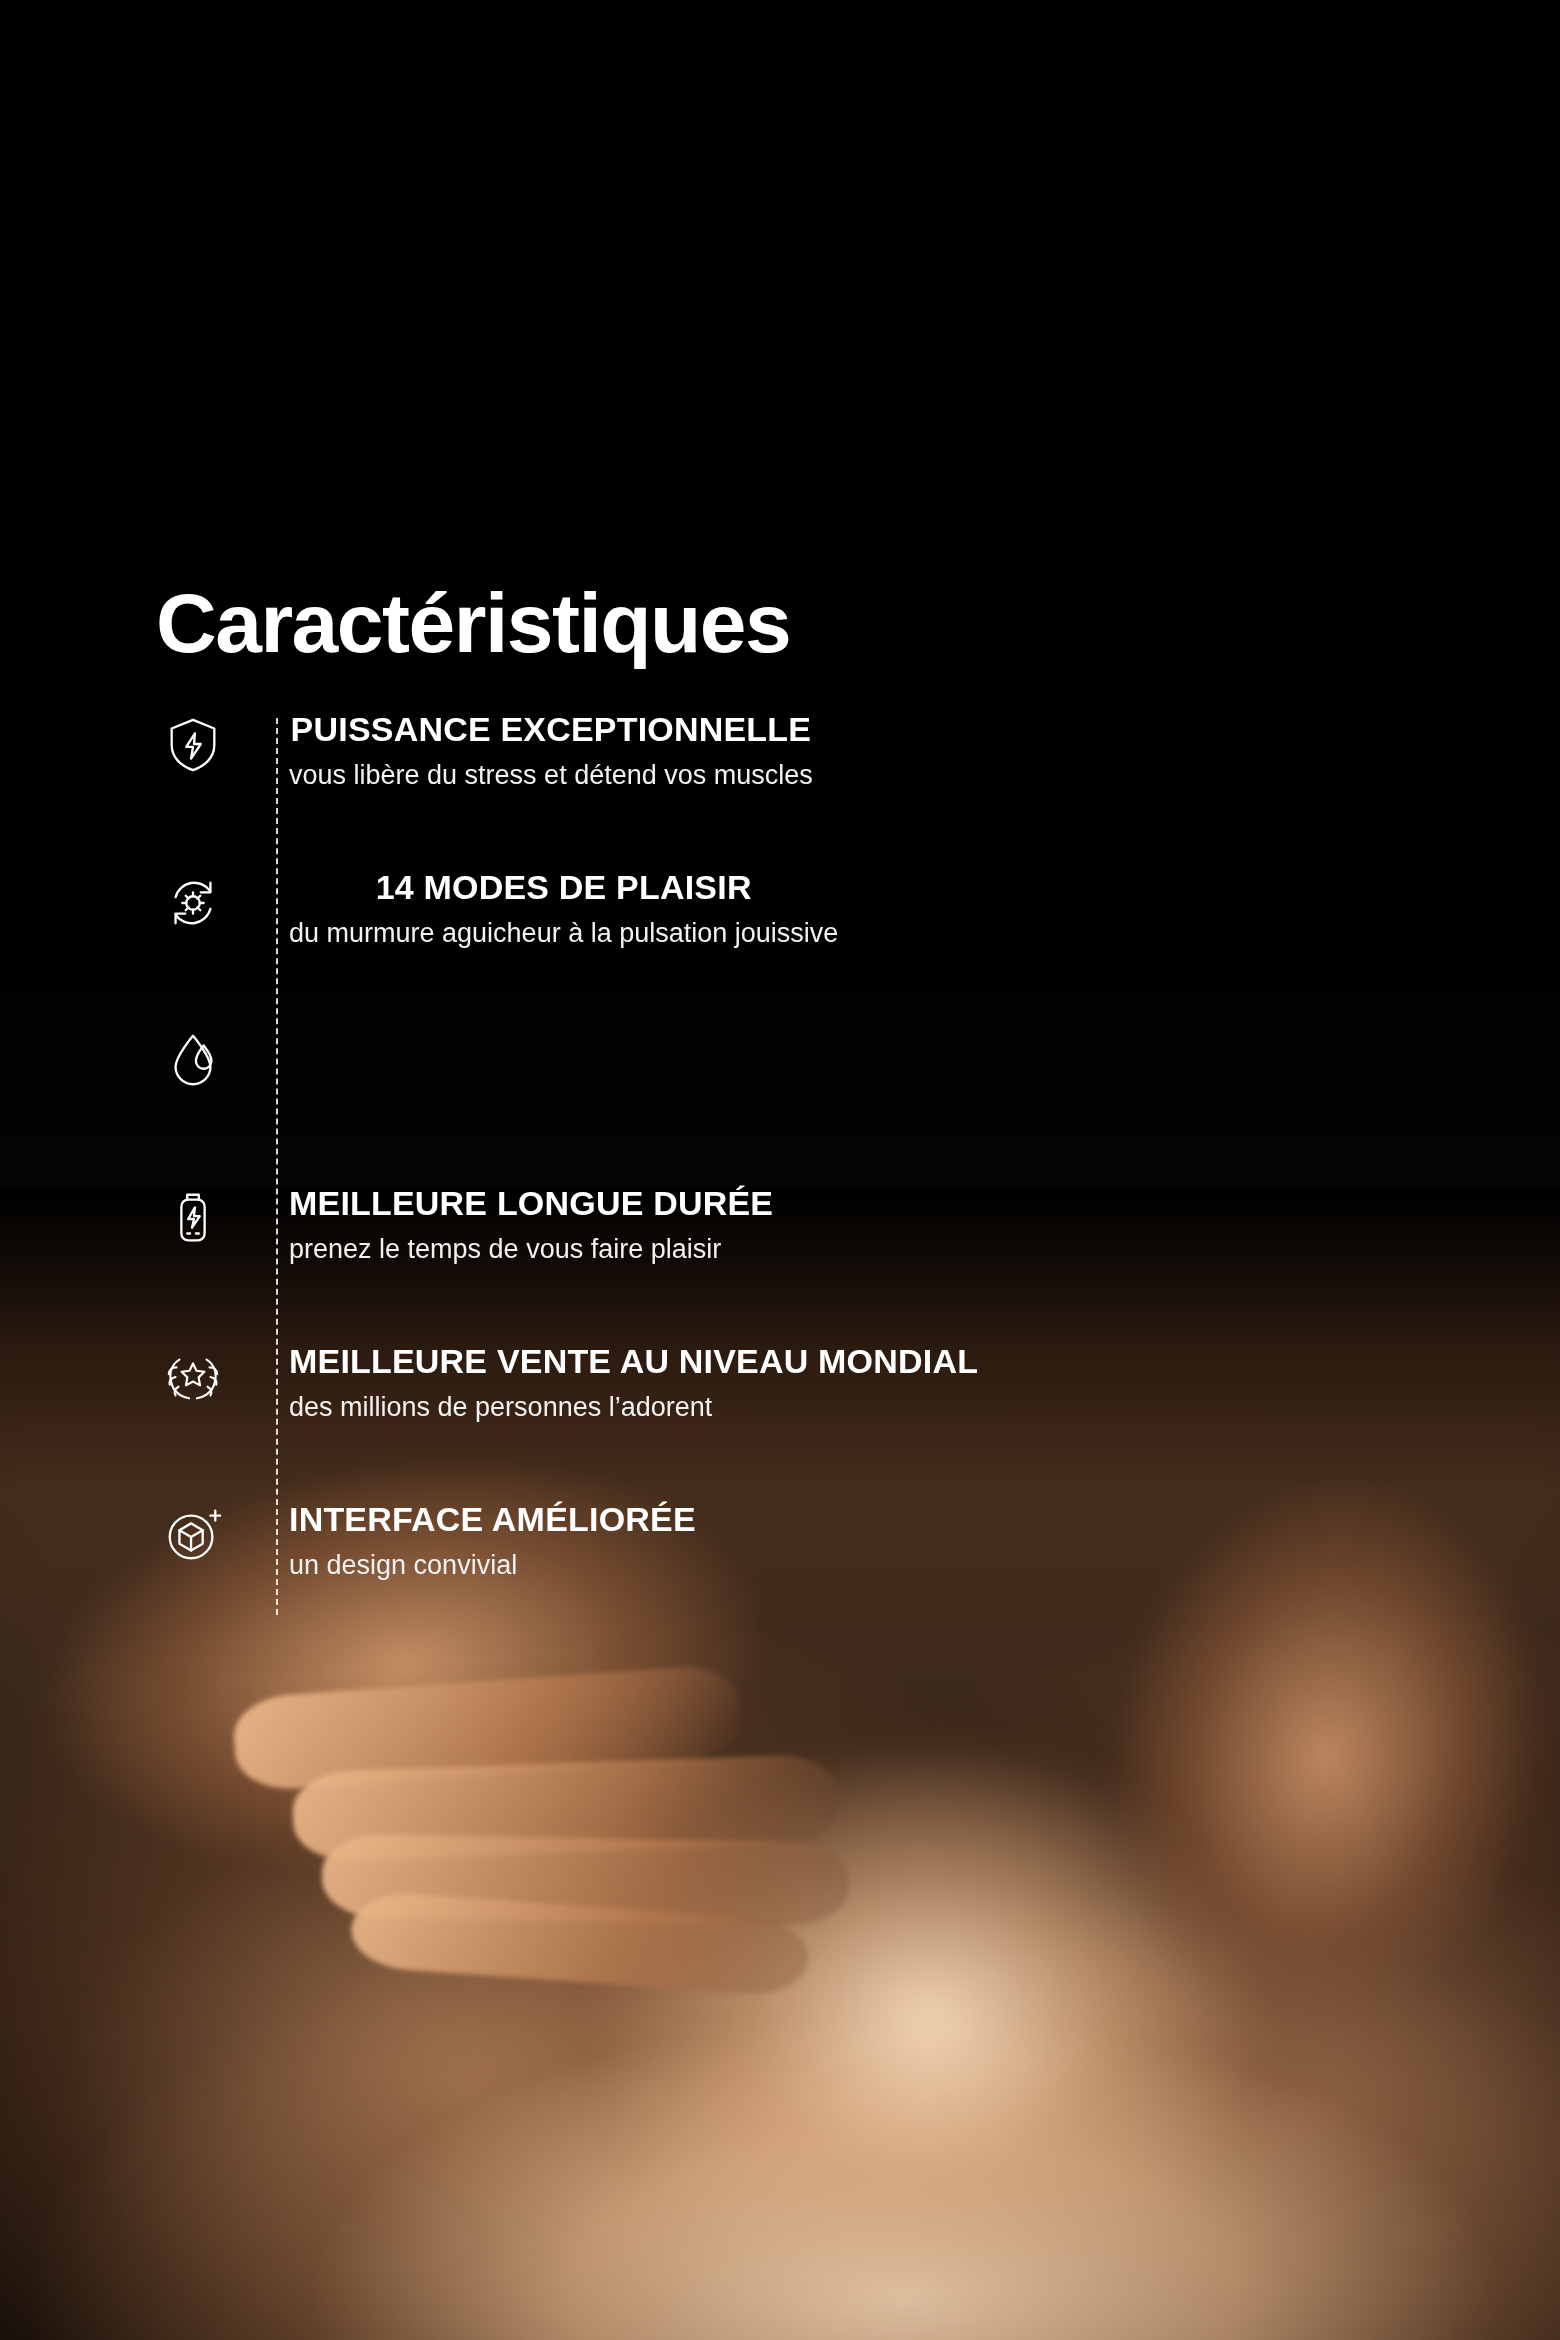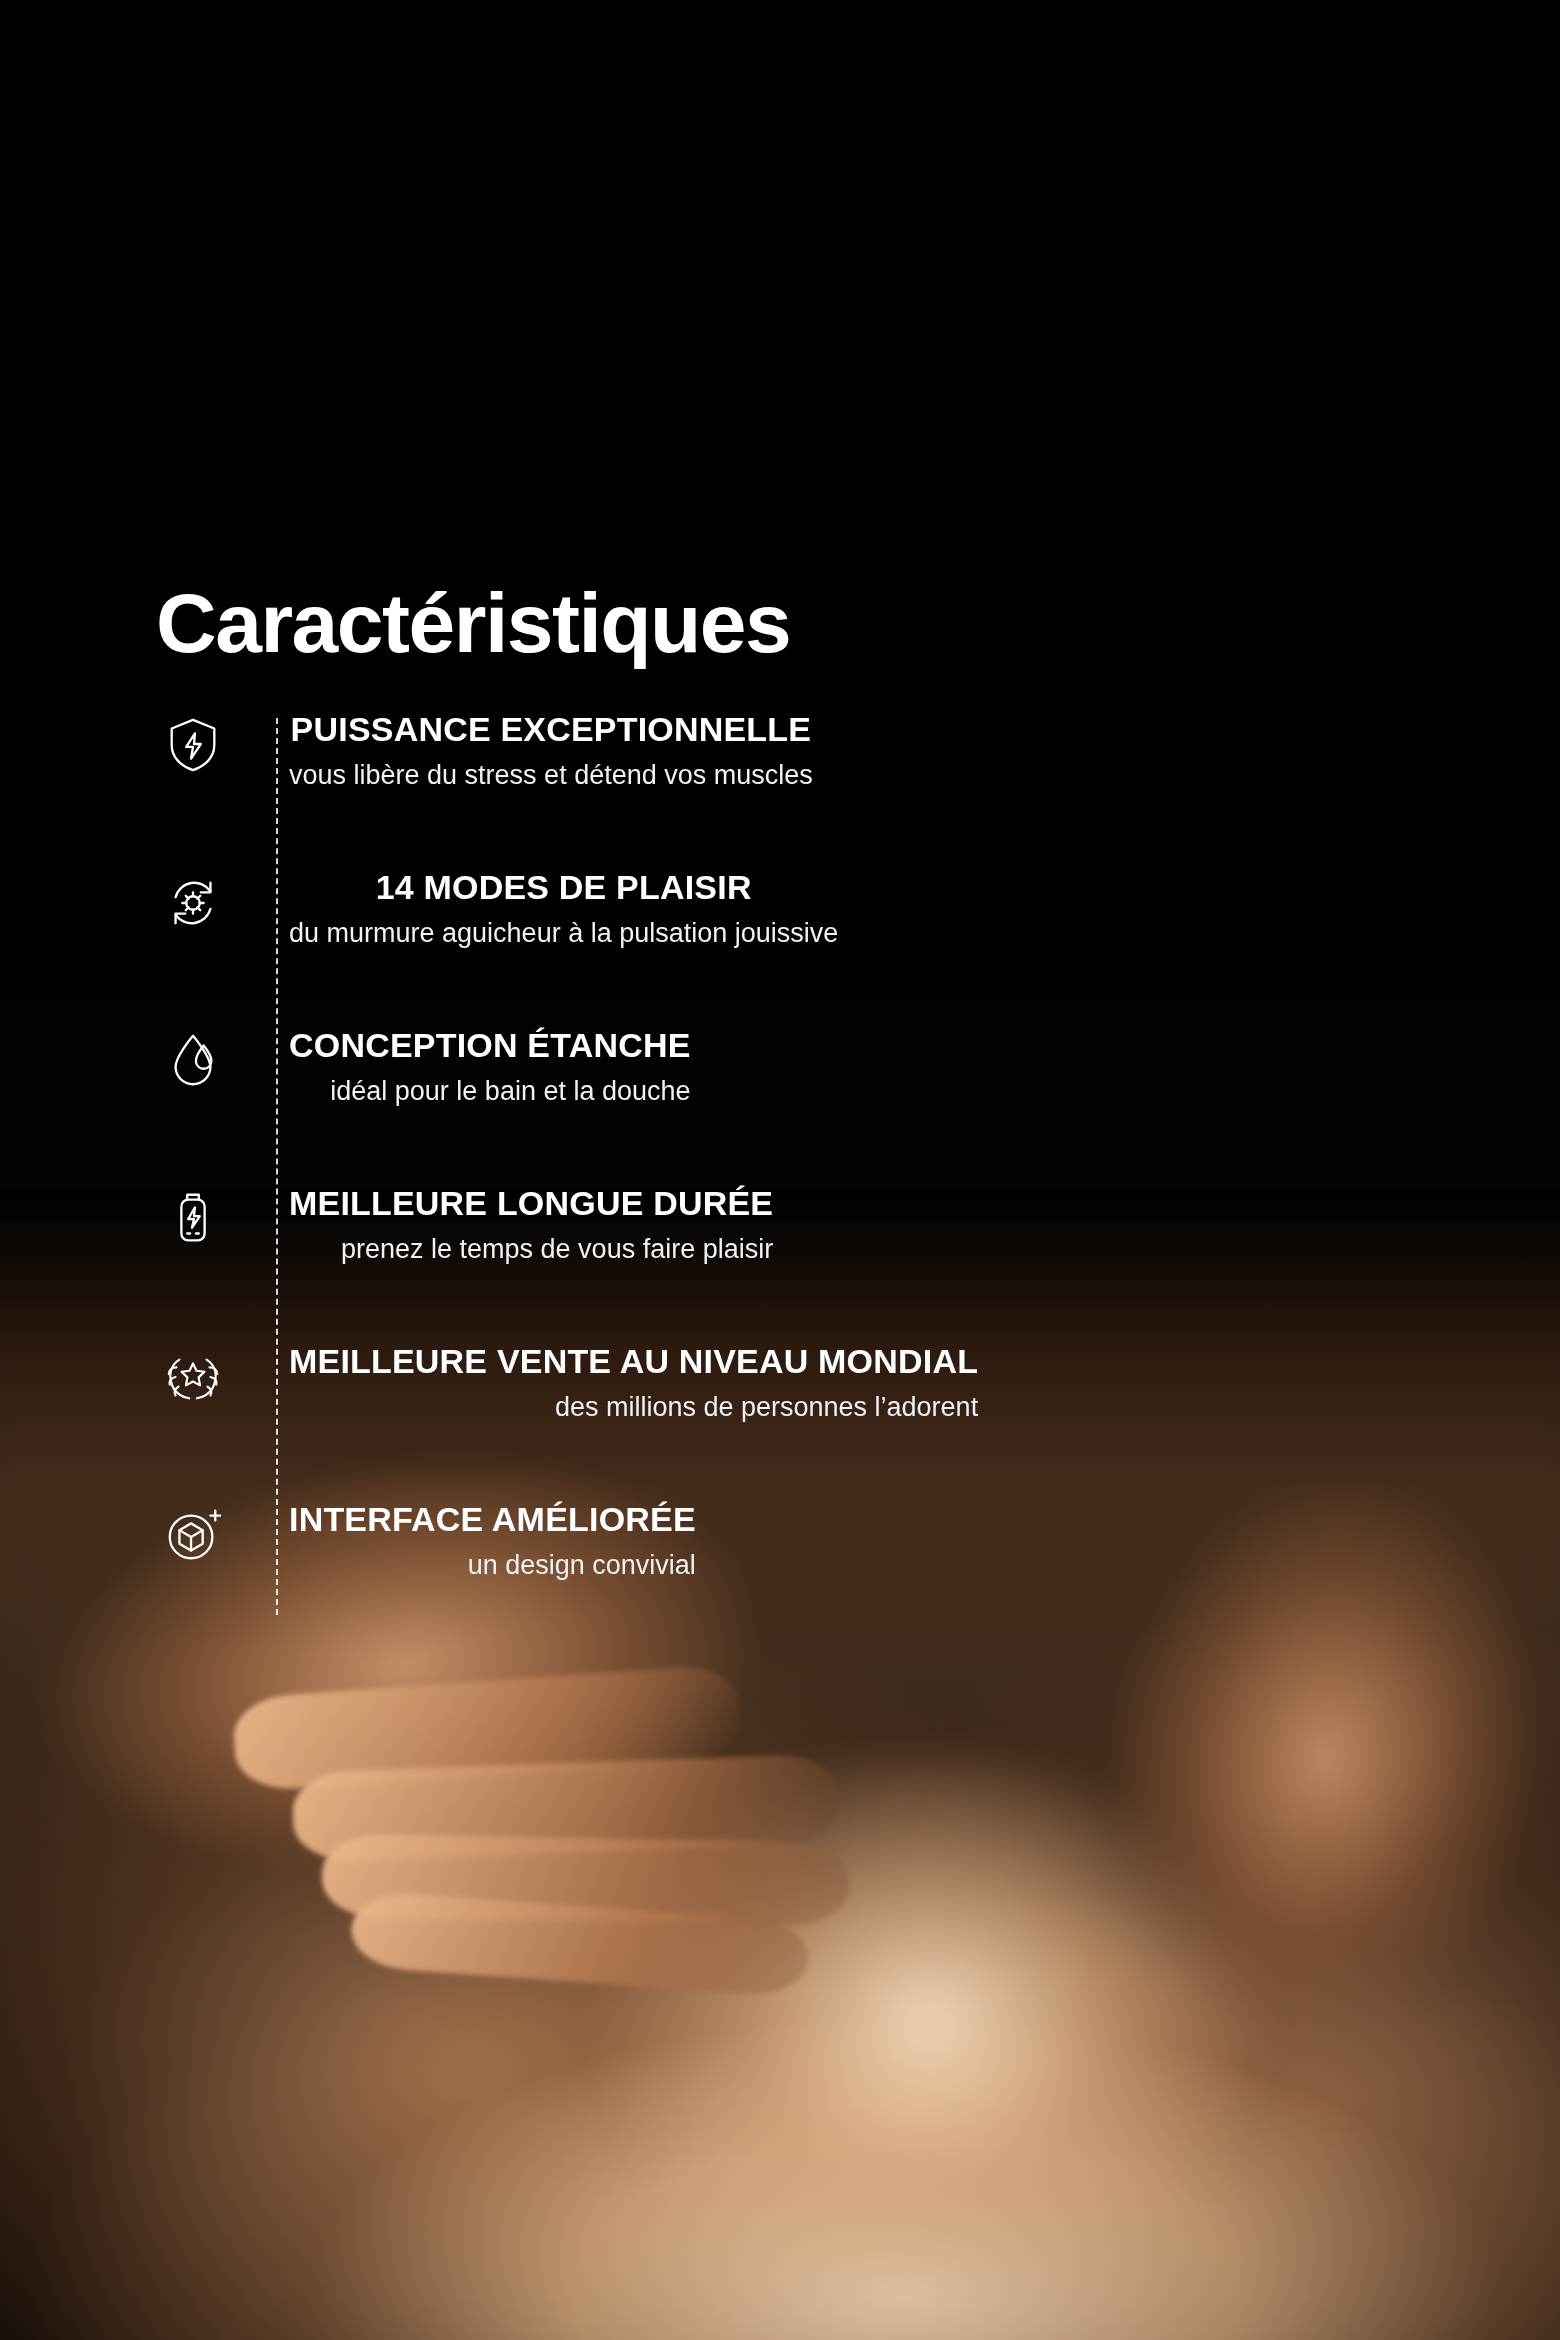--- a/index.html
+++ b/index.html
@@ -177,21 +177,20 @@
     white-space: nowrap;
     text-align: center;
   }
   .feature-sub {
     font-size: 27px;
     font-weight: 400;
     line-height: 1.2;
     margin: 0;
     color: #f2f2f2;
     white-space: nowrap;
-    text-align: right;
   }
 
   
   .divider {
     position: absolute;
     left: 276px;
     top: 718px;
     width: 0;
     height: 897px;
     border-left: 2.9px dashed rgba(255,255,255,0.85);
@@ -254,24 +253,20 @@
       </div>
     </div>
 
     <div class="feature-row">
       <div class="feature-icon">
         <svg width="62" height="62" viewBox="0 0 64 64" fill="none" stroke="#ffffff" stroke-width="2.4" stroke-linecap="round" stroke-linejoin="round">
           <path d="M32 6 C32 6 14 27 14 38 A18 18 0 0 0 50 38 C50 27 32 6 32 6 Z"></path>
           <path d="M43 16 C43 16 35 26 35 32 A8 8 0 0 0 51 32 C51 26 43 16 43 16 Z"></path>
         </svg>
       </div>
-      <div class="feature-text">
-        <p class="feature-title">CONCEPTION ÉTANCHE</p>
-        <p class="feature-sub">idéal pour le bain et la douche</p>
-      </div>
     </div>
 
     <div class="feature-row">
       <div class="feature-icon">
         <svg width="62" height="62" viewBox="0 0 64 64" fill="none" stroke="#ffffff" stroke-width="2.4" stroke-linecap="round" stroke-linejoin="round">
           <rect x="20" y="12" width="24" height="42" rx="7"></rect>
           <path d="M26 12 V7 h12 v5"></path>
           <path d="M34 20 L27 32 h6 l-2 9 8 -12 h-6 z"></path>
           <path d="M26 47 h3 M35 47 h3"></path>
         </svg>

